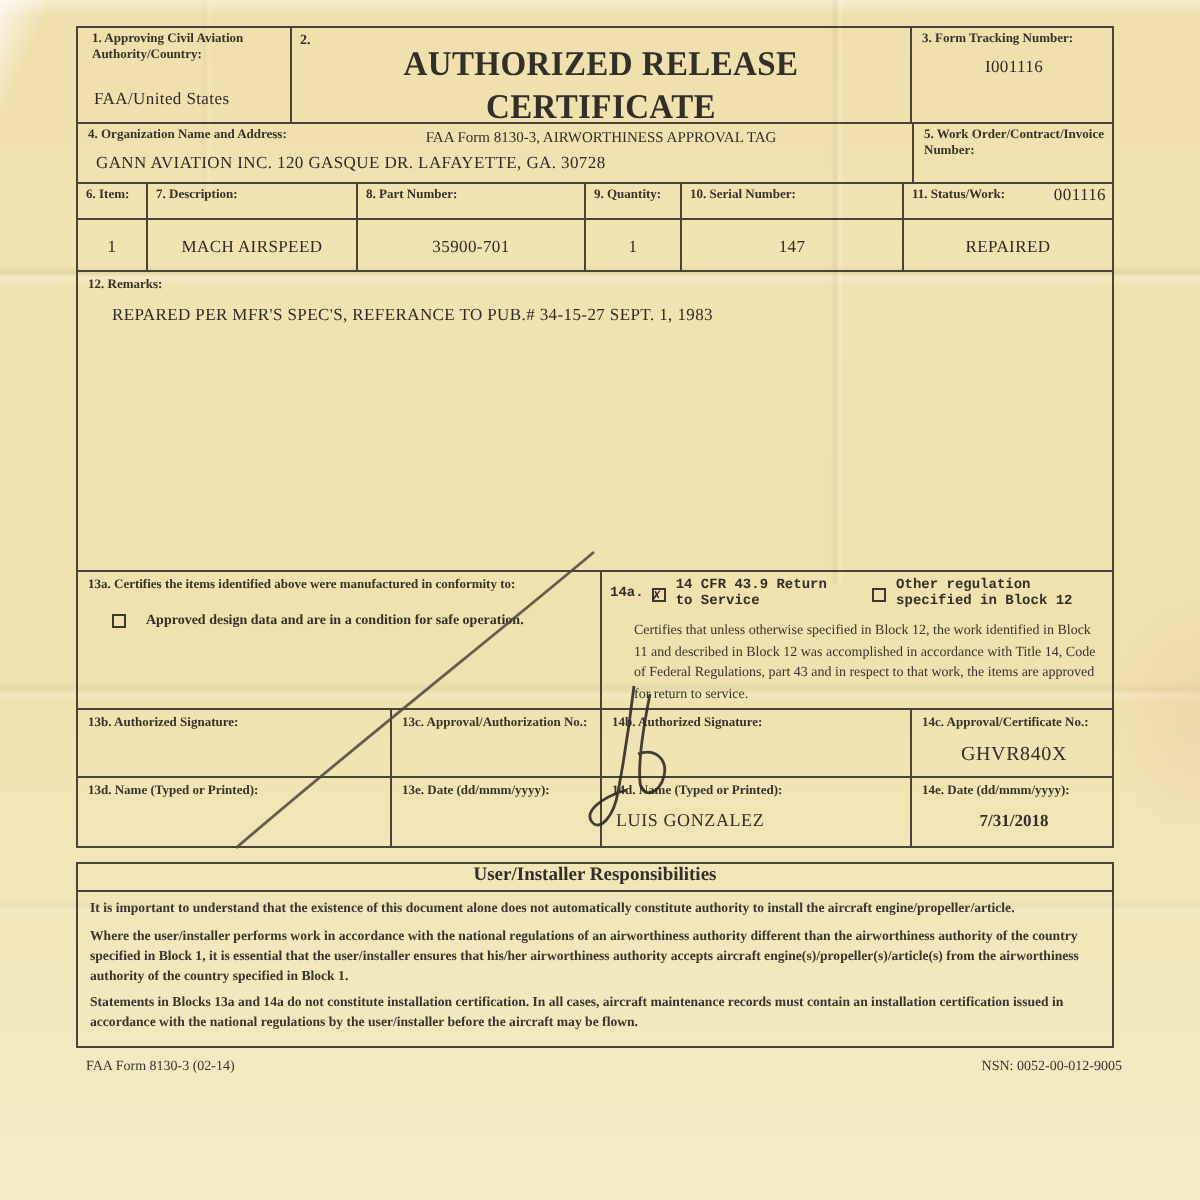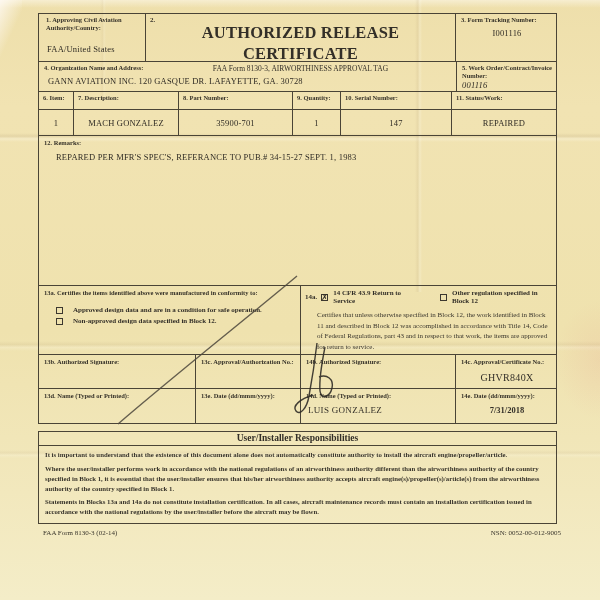--- a/index.html
+++ b/index.html
@@ -34,21 +34,21 @@
   .b2 .title { text-align:center; margin-top:8px; font-size:16.5px; font-weight:bold; letter-spacing:.2px; transform:scaleY(1.05); }
   .b2 .subtitle { text-align:center; font-size:7.5px; font-weight:normal; margin-top:1px; }
   .b3 { flex:1; padding:2px 3px 0 5px; }
   .b3 .val { text-align:center; margin-top:4px; }
 
   
   .rowB { height:30px; }
   .b4 { width:418px; padding:2px 3px 0 5px; }
   .b4 .val { margin-top:4px; padding-left:4px; }
   .b5 { flex:1; padding:2px 3px 0 5px; }
-  .b5 .val { text-align:left; margin-top:0px;font-style:italic; }
+  .b5 .val { text-align:right; margin-top:12px; }
 
   
   .rowC { height:18px; }
   .rowD { height:26px; }
   .rowC .cell { padding:2px 2px 0 4px; }
   .rowD .cell { display:flex; align-items:center; justify-content:center; }
   .c-item { width:35px; } .c-desc { width:105px; } .c-part { width:114px; }
   .c-qty { width:48px; } .c-ser { width:111px; } .c-stat { flex:1; }
 
   
@@ -57,21 +57,21 @@
   .rowE .val { margin-top:5px; padding-left:17px; font-size:8.5px; }
 
   
   .rowF { height:69px; }
   .f13 { width:262px; padding:3px 4px 0 5px; }
   .opt { display:flex; align-items:center; margin-top:3px; padding-left:12px; }
   .opt .box { width:7px; height:7px; border:1px solid #3c382f; margin-right:10px; flex:0 0 auto; position:relative; }
   .opt .olabel { font-size:7px; font-weight:bold; }
   .f13 .opts { margin-top:9px; }
   .f14 { flex:1; padding:3px 6px 0 4px; }
-  .f14-line1 { display:flex; align-items:center; }
+  .f14-line1 { display:flex; align-items:center;font-family:Liberation Mono, monospace; }
   .f14-line1 .num { font-size:7px; font-weight:bold; margin-right:4px; }
   .f14-line1 .box { width:7px; height:7px; border:1px solid #3c382f; position:relative; flex:0 0 auto; }
   .f14-line1 .box.checked::after { content:"✗"; position:absolute; left:-1px; top:-2px; font-size:8px; color:#2c2822; }
   .f14-line1 .olabel { font-size:7px; font-weight:bold; margin-left:5px; }
   .f14-line1 .gap { width:32px; }
   .f14 .body { margin-top:5px; padding-left:12px; font-size:7px; font-weight:normal; line-height:1.5; color:#39352c; }
 
   
   .rowG, .rowH { height:34px; }
   .s1 { width:157px; } .s2 { width:105px; } .s3 { width:155px; } .s4 { flex:1; }
@@ -140,43 +140,39 @@
       <div class="cell c-item lbl">6. Item:</div>
       <div class="cell c-desc lbl">7. Description:</div>
       <div class="cell c-part lbl">8. Part Number:</div>
       <div class="cell c-qty lbl">9. Quantity:</div>
       <div class="cell c-ser lbl">10. Serial Number:</div>
       <div class="cell c-stat lbl">11. Status/Work:</div>
     </div>
 
     <div class="row rowD">
       <div class="cell c-item val">1</div>
-      <div class="cell c-desc val">MACH GONZALEZ</div>
+      <div class="cell c-desc val">MACH AIRSPEED</div>
       <div class="cell c-part val">35900-701</div>
       <div class="cell c-qty val">1</div>
       <div class="cell c-ser val">147</div>
       <div class="cell c-stat val">REPAIRED</div>
     </div>
 
     <div class="row rowE">
       <div class="lbl">12.  Remarks:</div>
       <div class="val">REPARED PER MFR'S SPEC'S, REFERANCE TO PUB.# 34-15-27 SEPT. 1, 1983</div>
     </div>
 
     <div class="row rowF">
       <div class="cell f13">
         <div class="lbl">13a.  Certifies the items identified above were manufactured in conformity to:</div>
         <div class="opts">
           <div class="opt">
             <span class="box"></span>
             <span class="olabel">Approved design data and are in a condition for safe operation.</span>
-          </div>
-          <div class="opt">
-            <span class="box"></span>
-            <span class="olabel">Non-approved design data specified in Block 12.</span>
           </div>
         </div>
       </div>
       <div class="cell f14">
         <div class="f14-line1">
           <span class="num">14a.</span>
           <span class="box checked"></span>
           <span class="olabel">14 CFR 43.9 Return to Service</span>
           <span class="gap"></span>
           <span class="box"></span>

